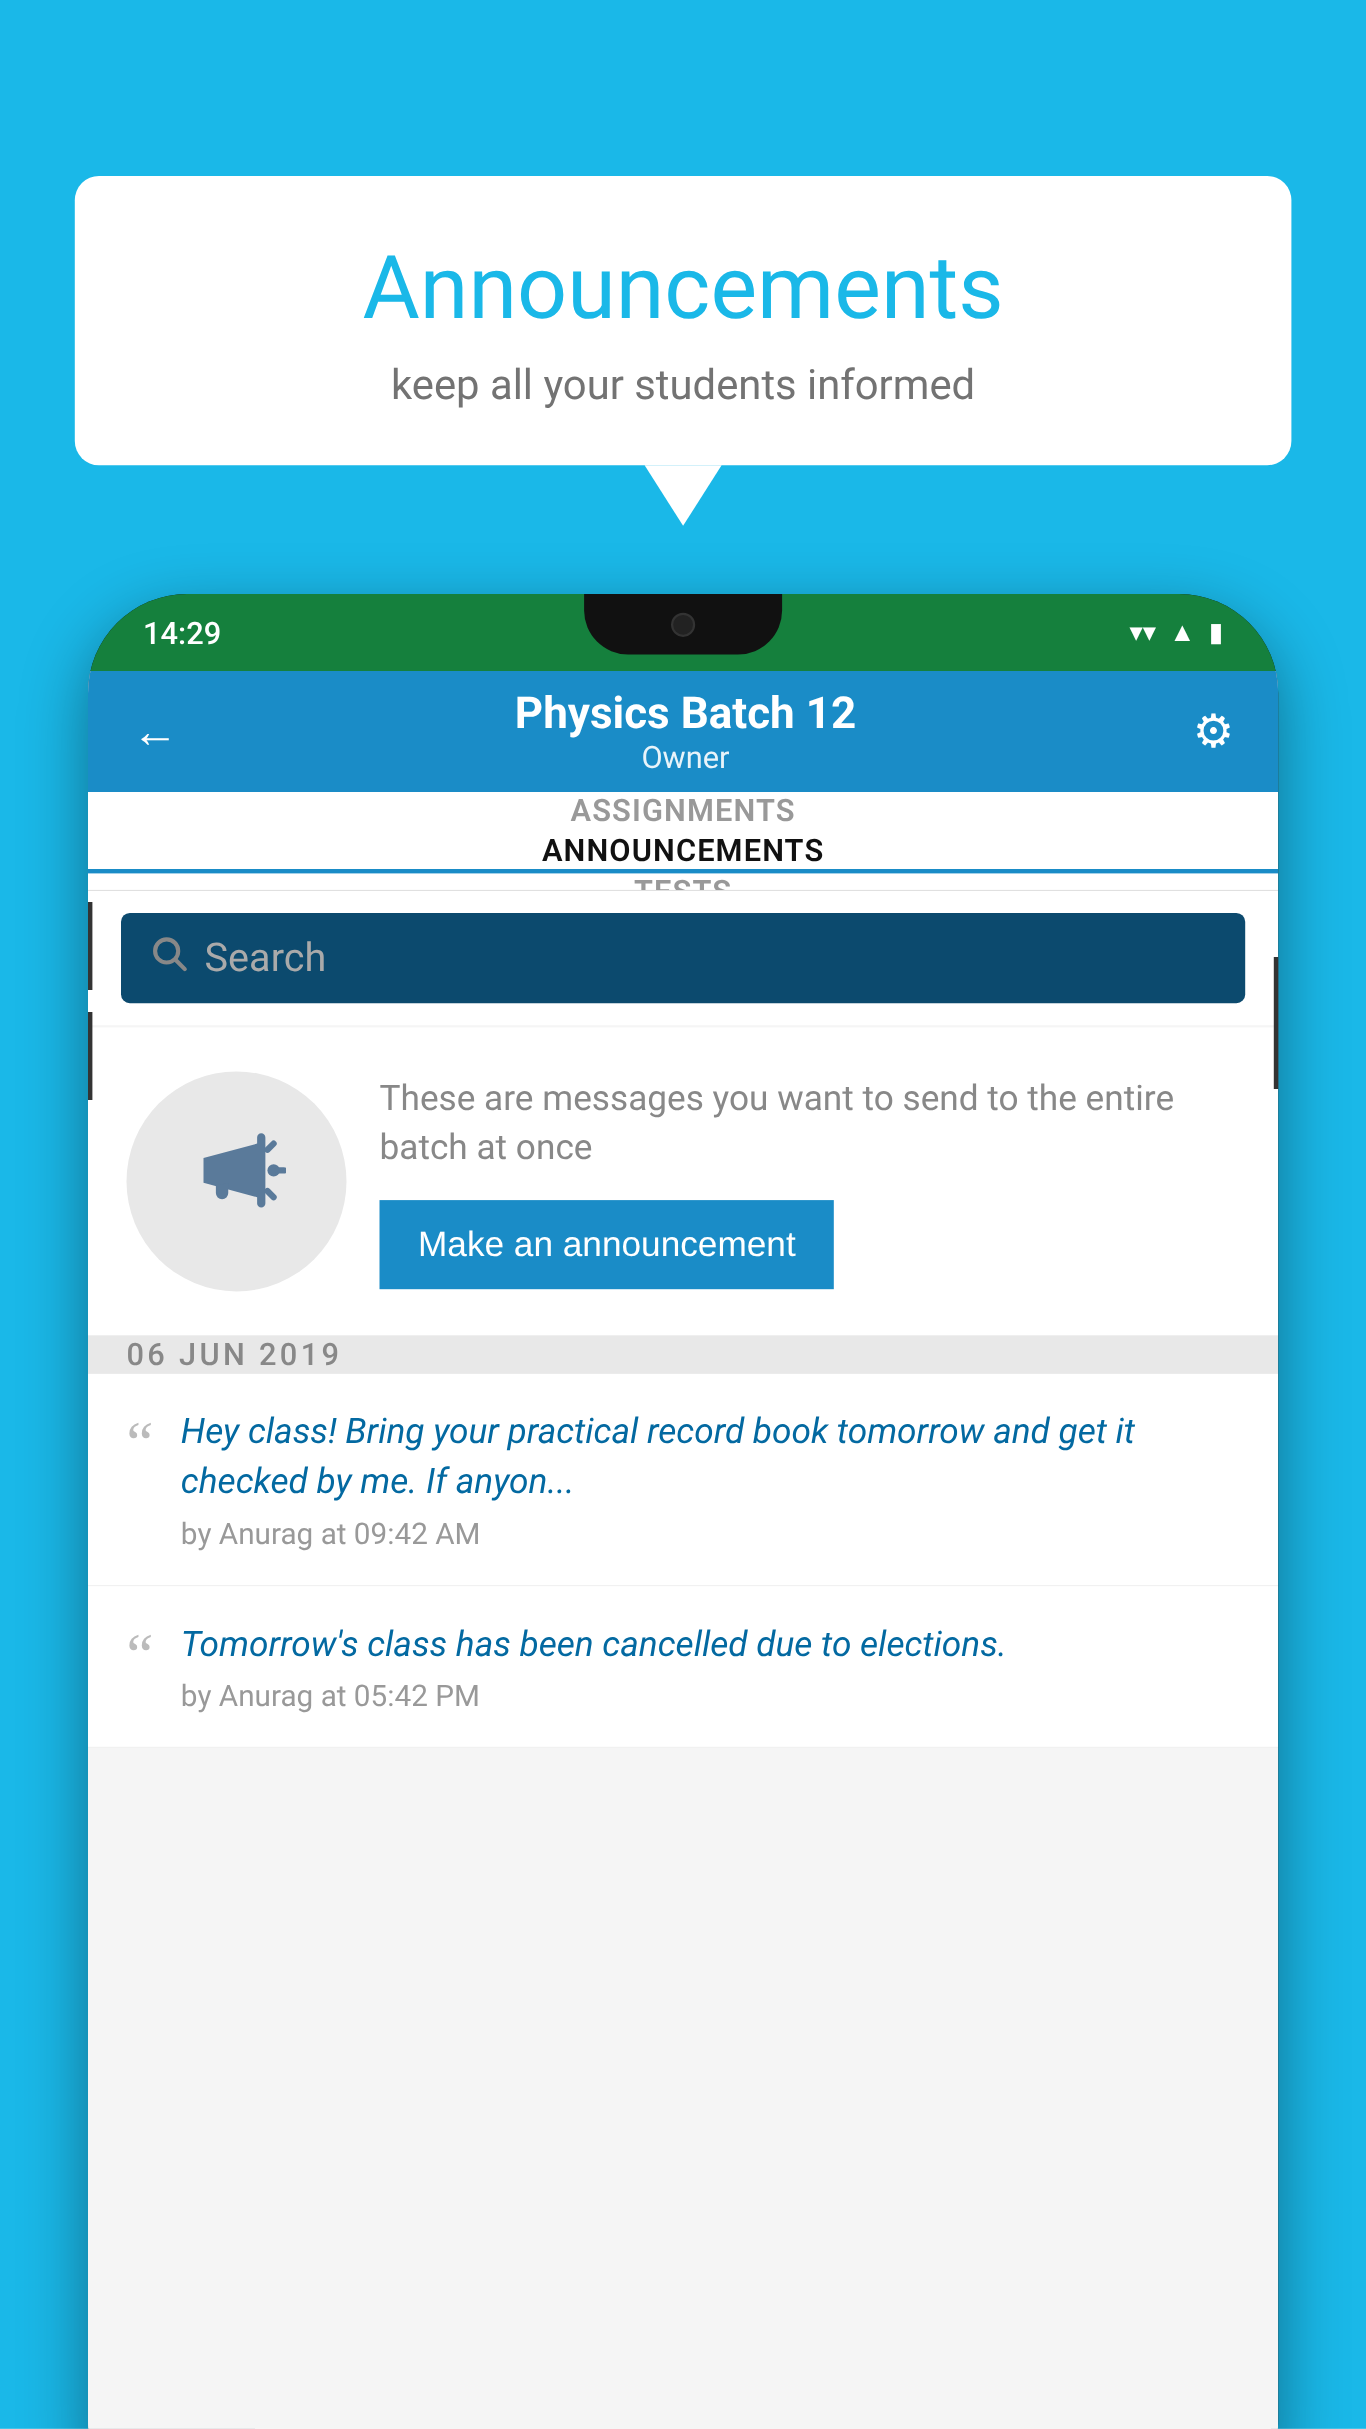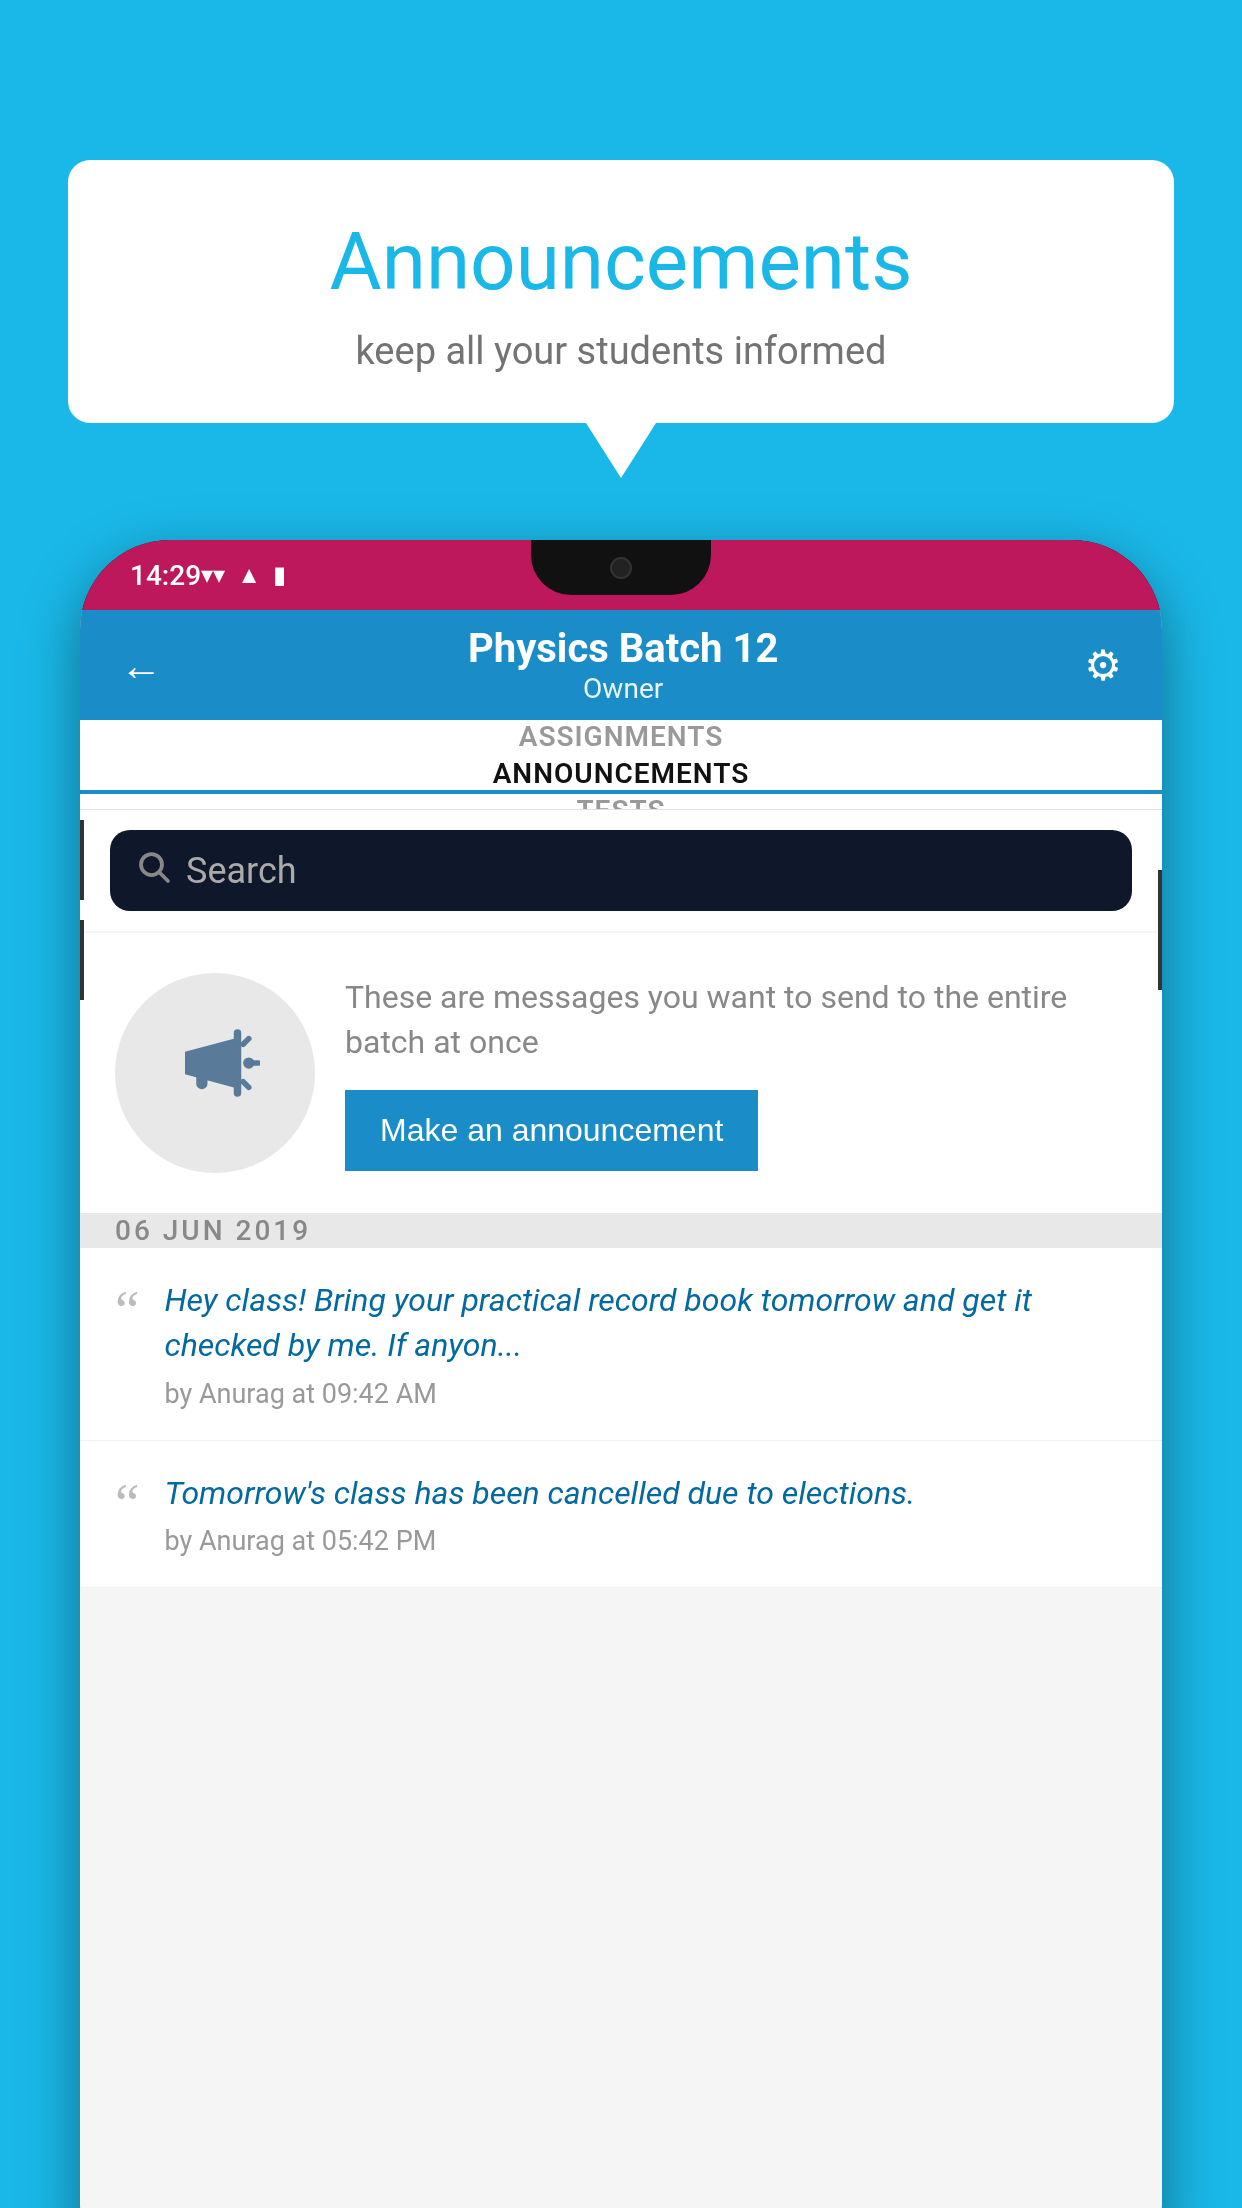--- a/index.html
+++ b/index.html
@@ -65,24 +65,25 @@
       height: 1750px;
       background: #111;
       border-radius: 90px;
       padding: 0;
       box-shadow: 0 20px 60px rgba(0,0,0,0.4);
       overflow: hidden;
     }
 
     
     .phone-top-bar {
-      background: #be185d;
+      background: #15803d;
       height: 70px;
       display: flex;
       align-items: center;
+      justify-content: space-between;
       padding: 0 50px;
       position: relative;
     }
 
     .status-time {
       color: white;
       font-size: 28px;
       font-weight: 500;
     }
 
@@ -196,22 +197,22 @@
 
     
     .search-bar-container {
       background: white;
       padding: 20px 30px;
     }
 
     .search-bar {
       display: flex;
       align-items: center;
-      background: #0f172a;
-      border-radius: 20px;
+      background: #0c4a6e;
+      border-radius: 8px;
       padding: 18px 25px;
       gap: 15px;
     }
 
     .search-icon-svg {
       color: #888;
       font-size: 38px;
     }
 
     .search-text {

